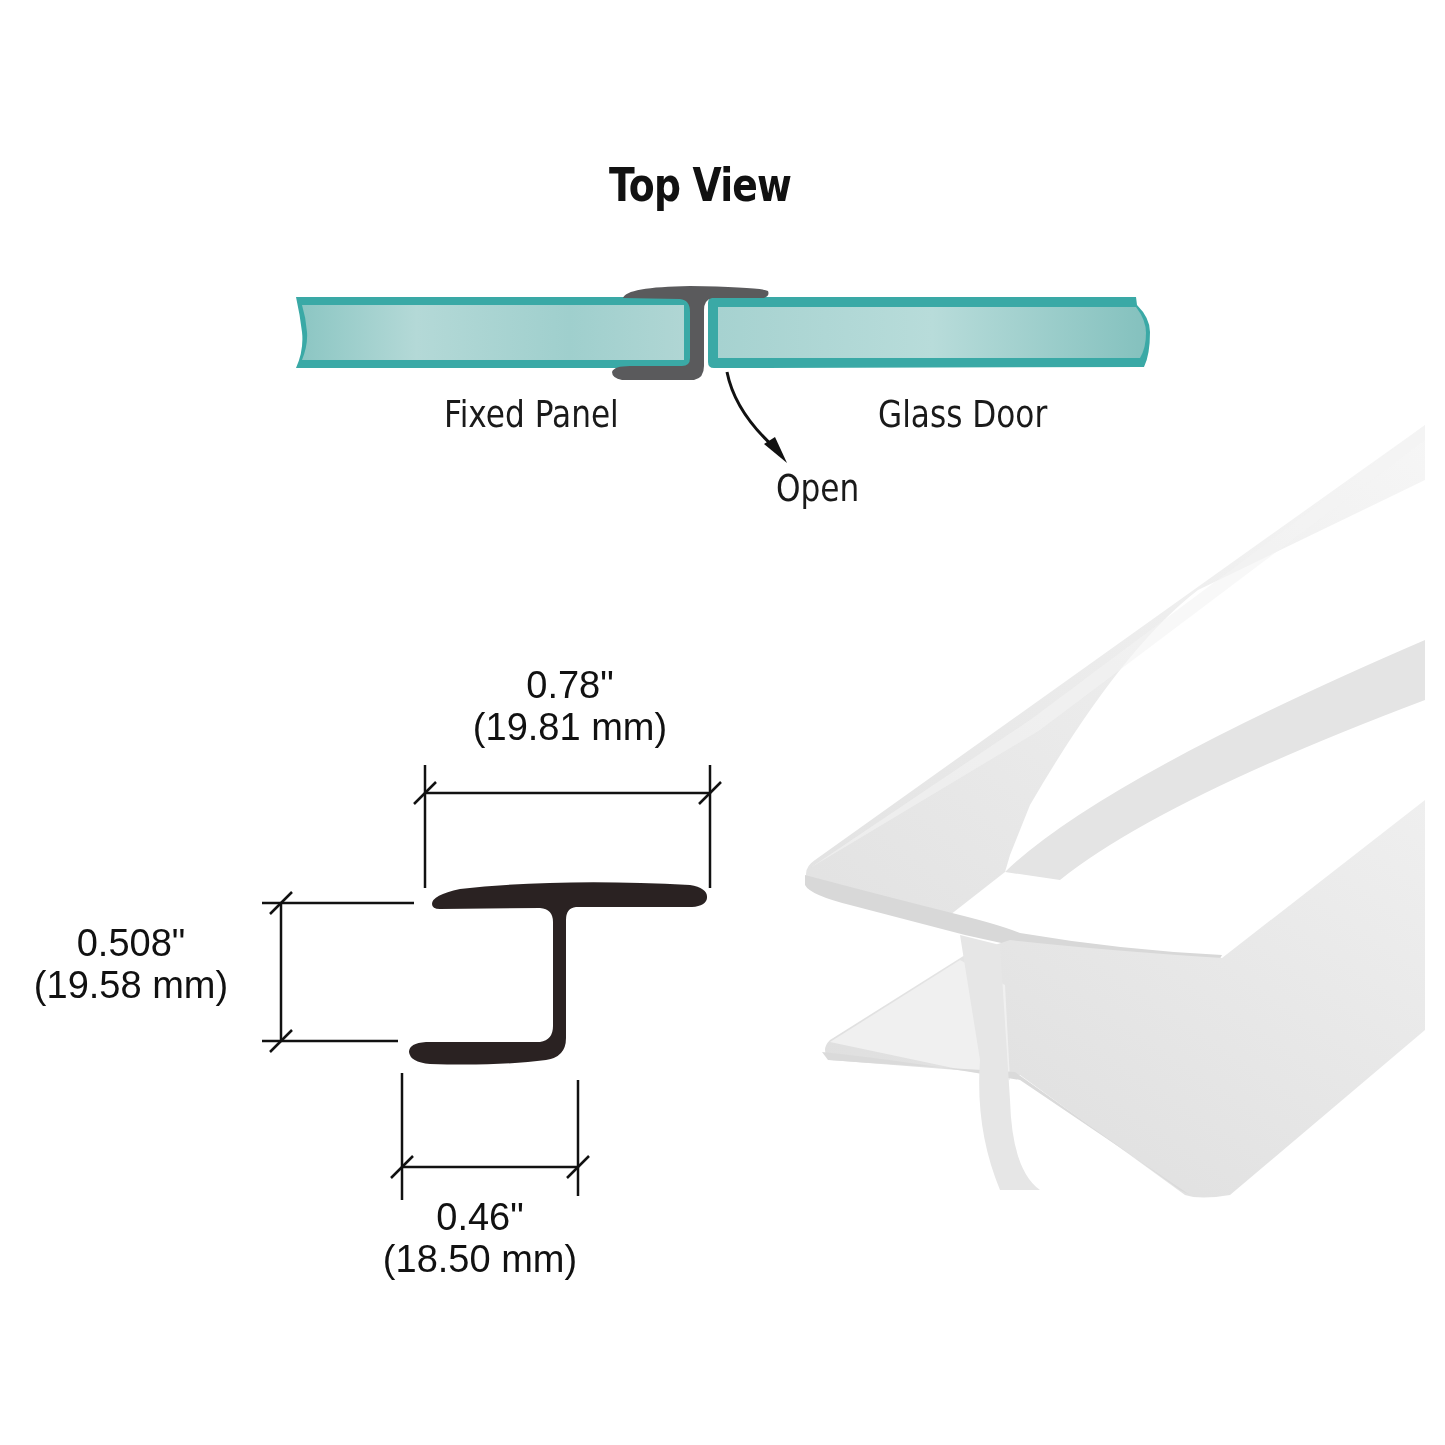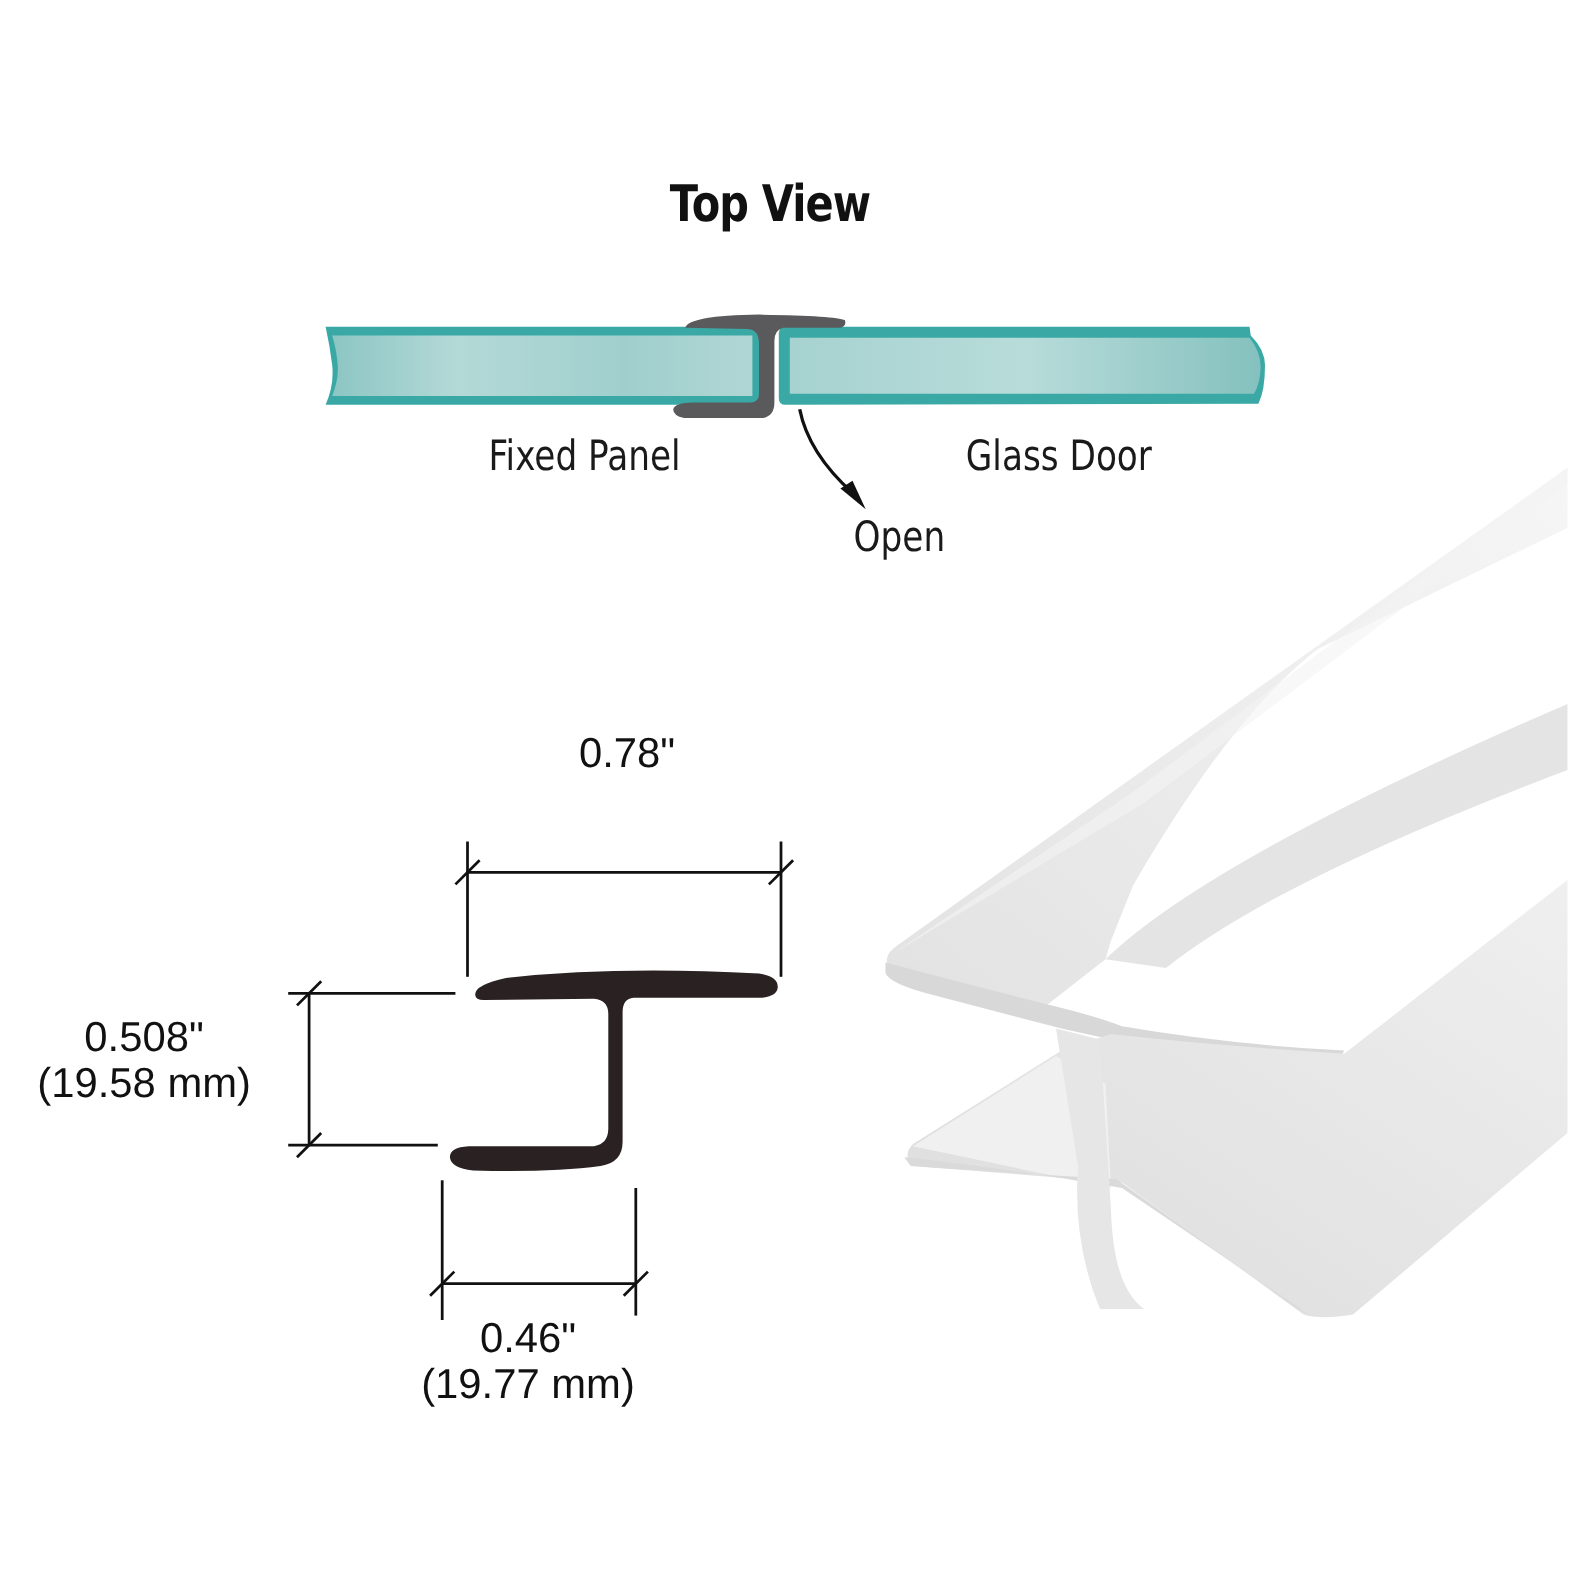--- a/index.html
+++ b/index.html
@@ -92,21 +92,22 @@
     <path d="M960,935 L1000,945 L1010,1100 Q1012,1170 1040,1190 L1000,1190 Q975,1130 980,1060 Z" fill="#e6e6e6"></path>
   </g>
 </svg>
 
 <div class="abs cond" style="left:444px; top:392px;">Fixed Panel</div>
 <div class="abs cond" style="left:878px; top:392px;">Glass Door</div>
 <div class="abs cond" style="left:776px; top:466px;">Open</div>
 
 <div class="abs dim" style="left:400px; width:340px; top:664px;">
   <div>0.78"</div>
+  <div>(19.81 mm)</div>
 </div>
 <div class="abs dim" style="left:0px; width:262px; top:922px;">
   <div>0.508"</div>
   <div>(19.58 mm)</div>
 </div>
 <div class="abs dim" style="left:320px; width:320px; top:1196px;">
   <div>0.46"</div>
-  <div>(19.77 mm)</div>
+  <div>(18.50 mm)</div>
 </div>
 
 </body></html>

